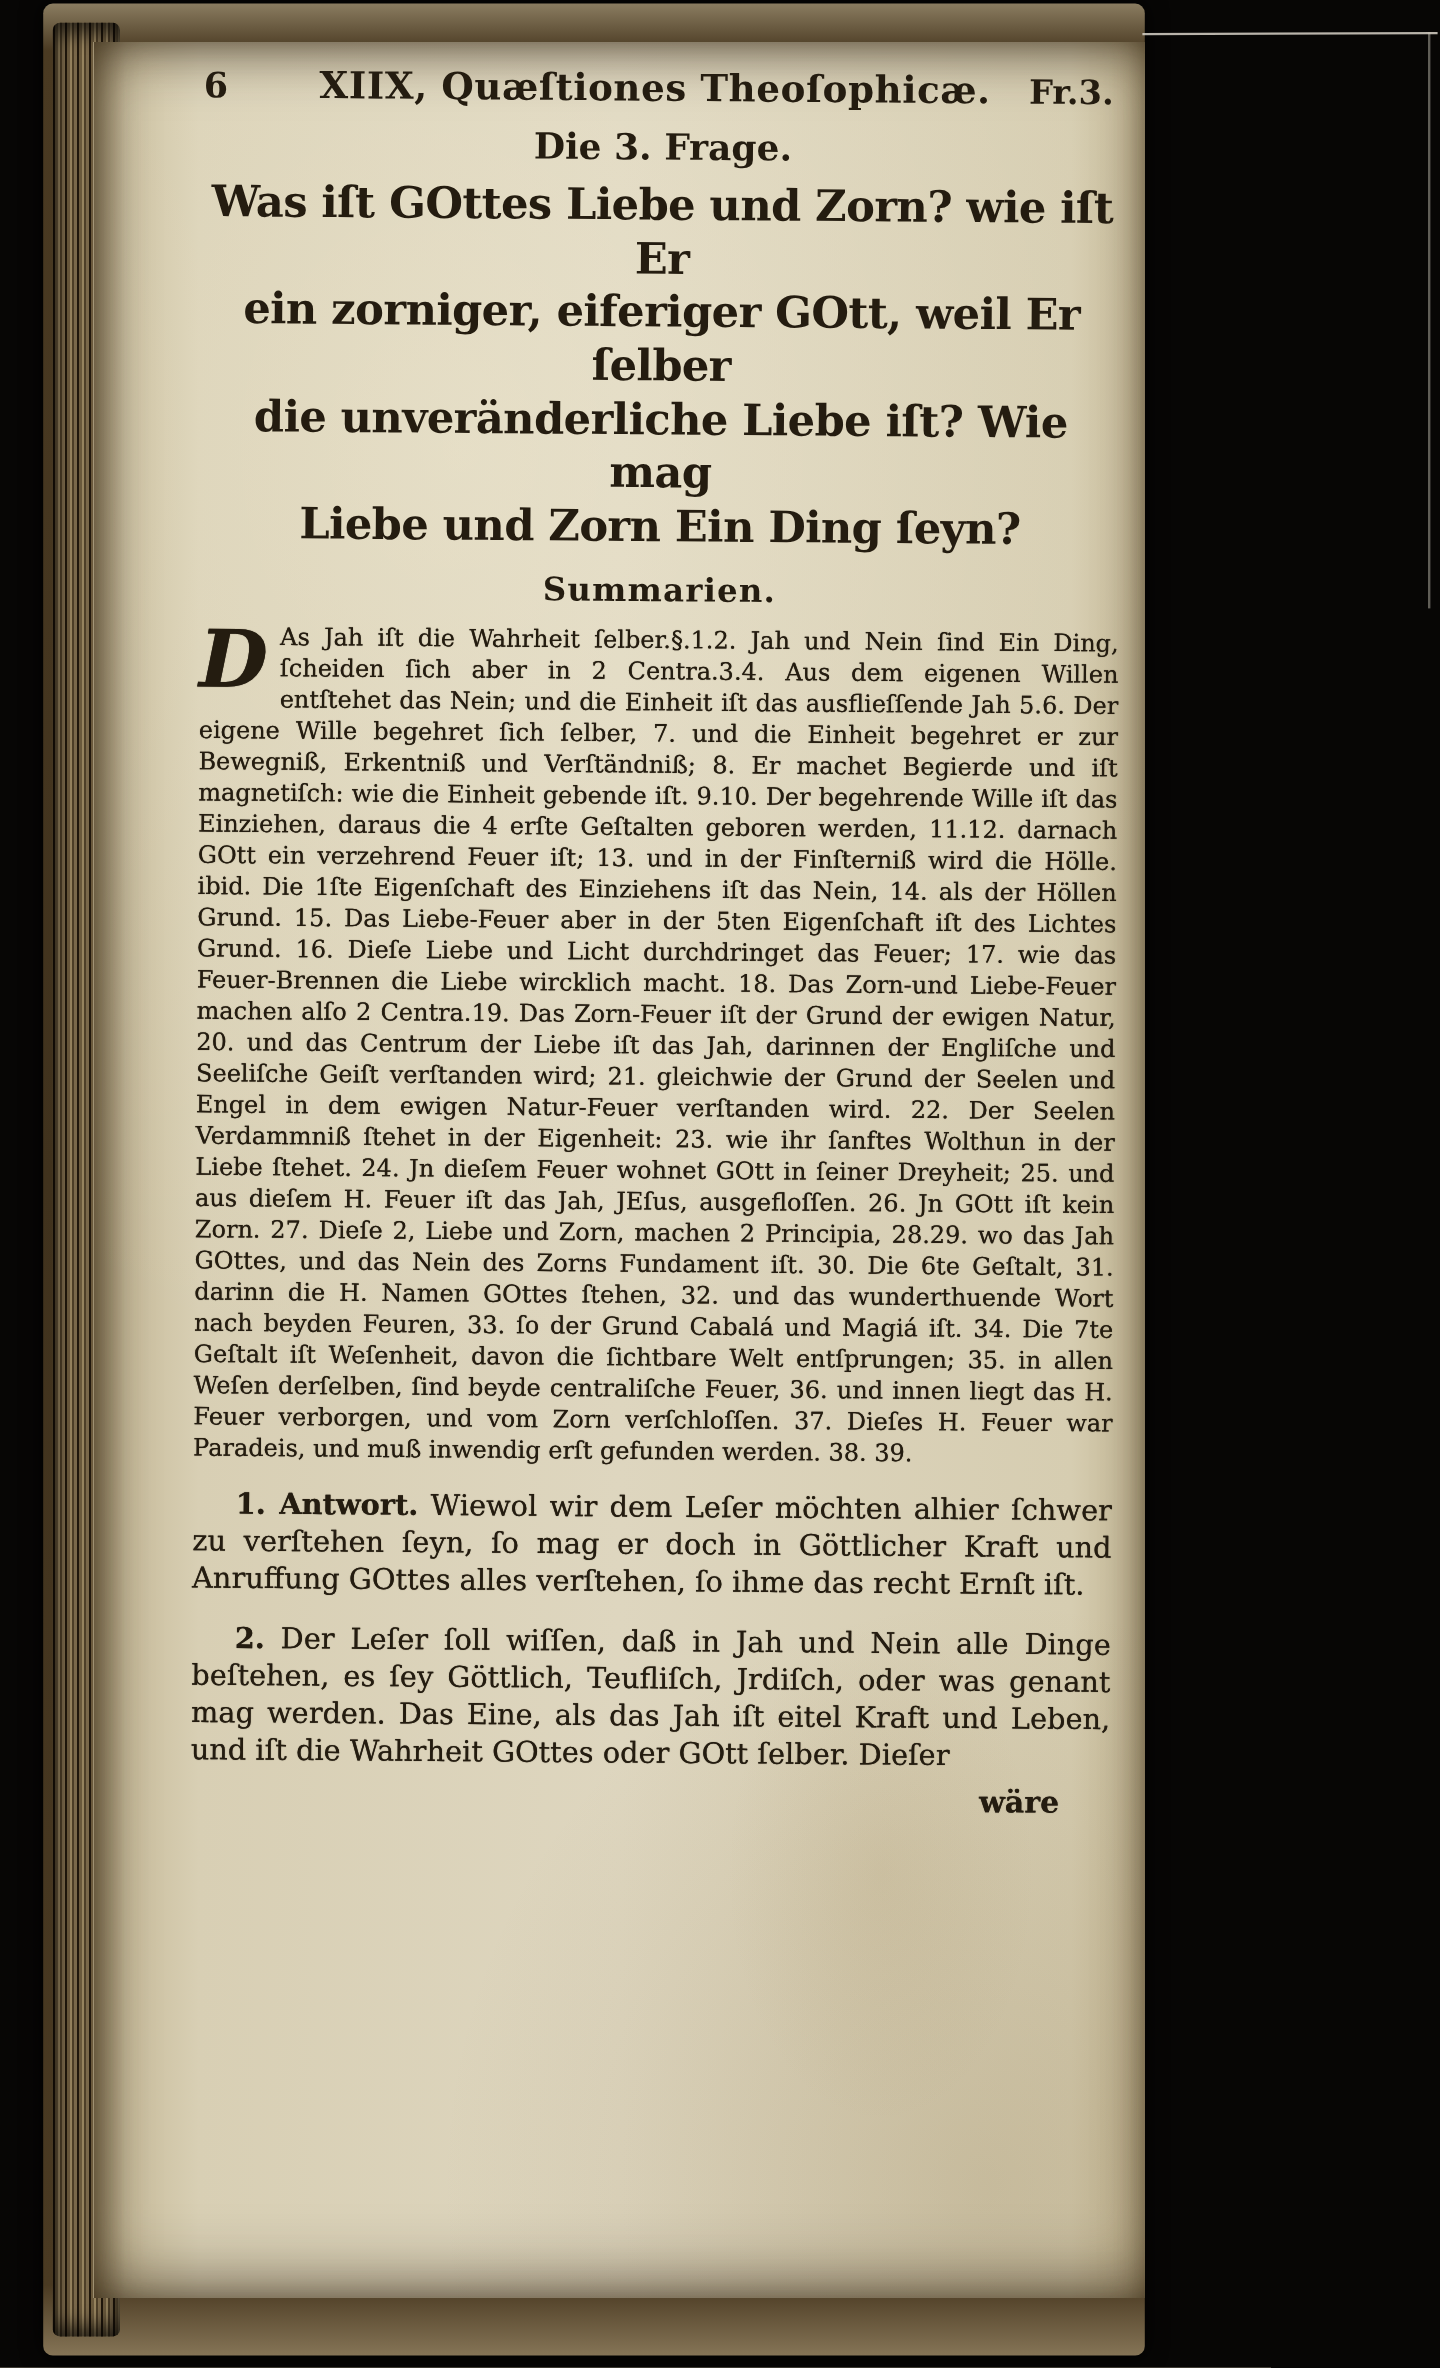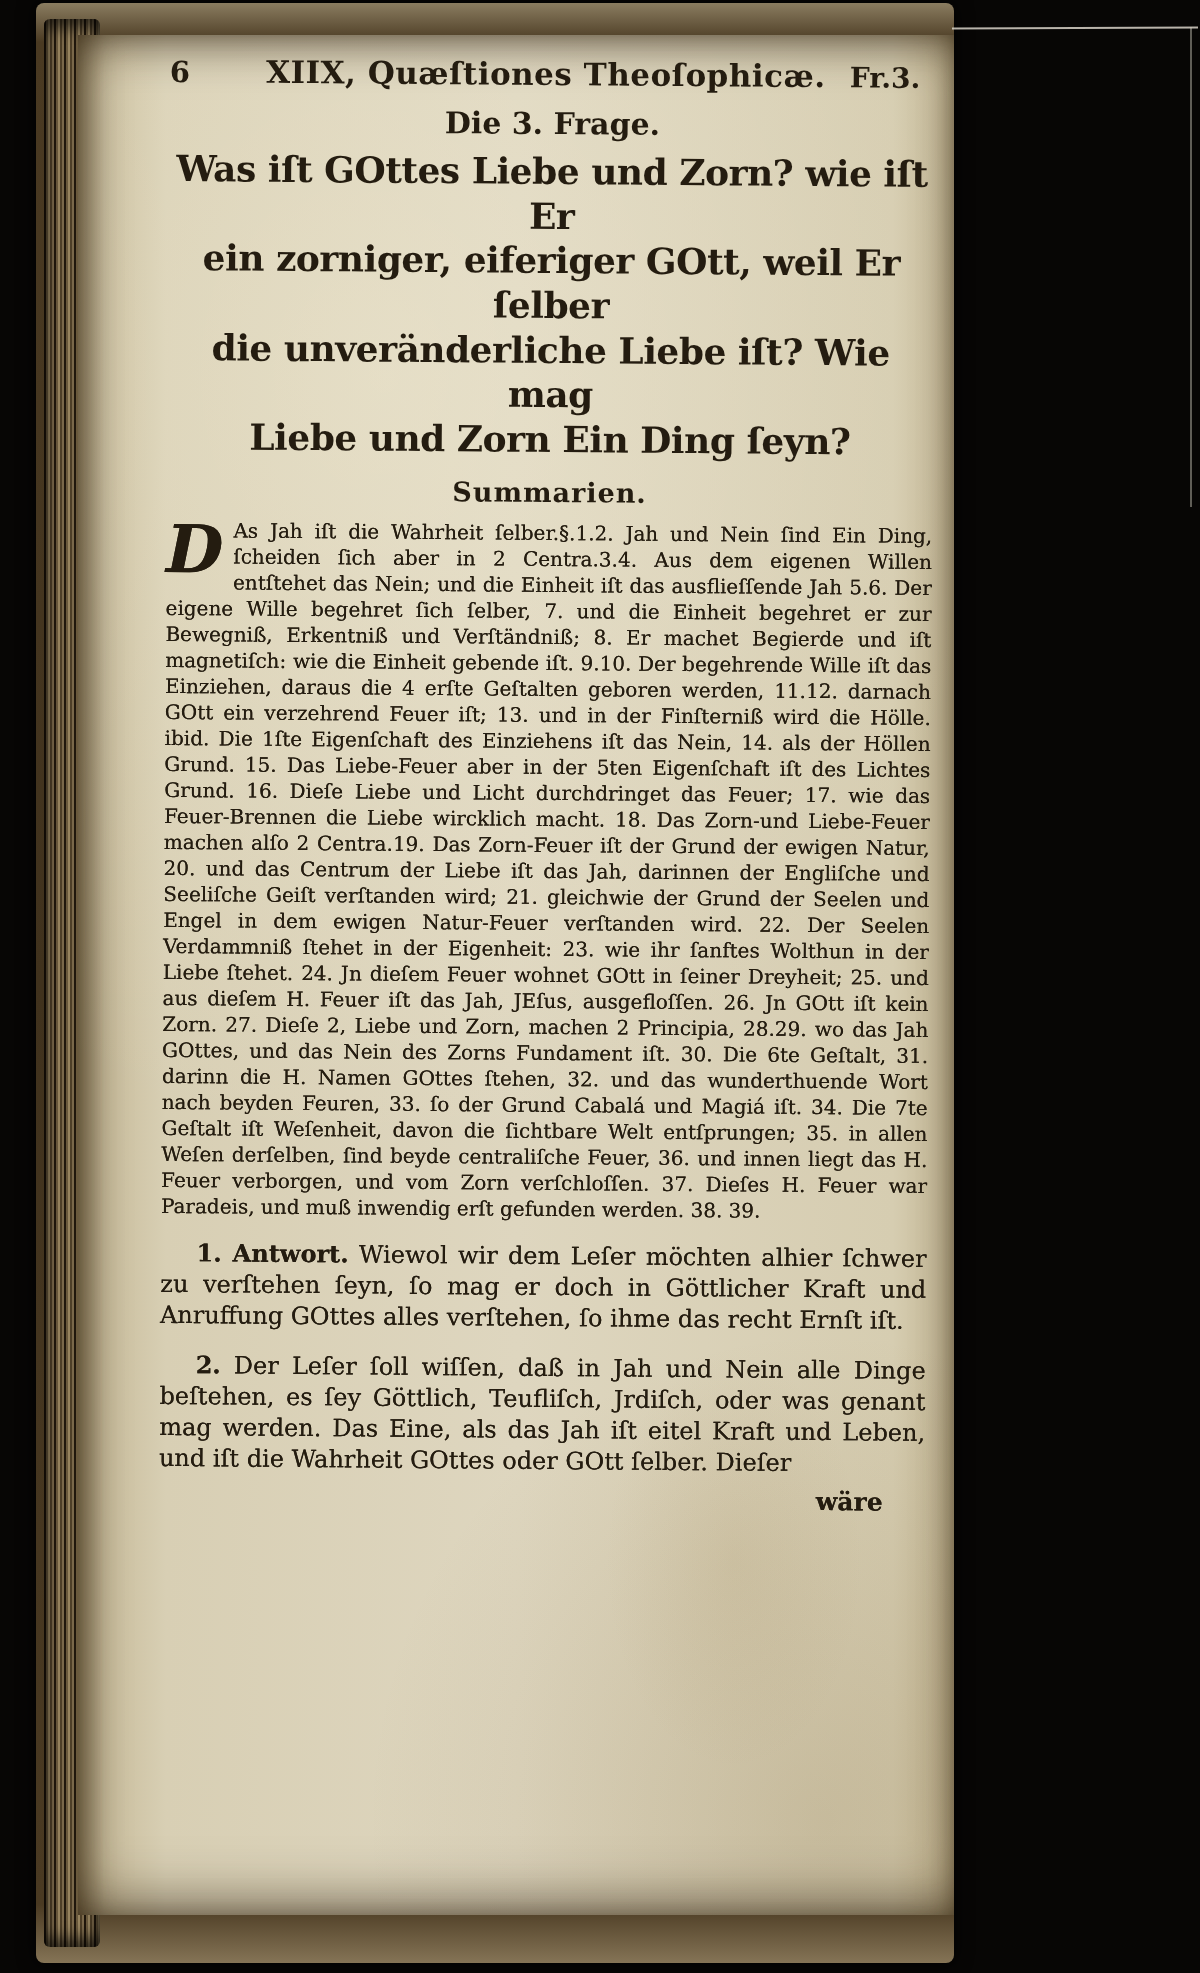--- a/index.html
+++ b/index.html
@@ -49,21 +49,21 @@
   
   .textblock{
     position:absolute;left:92px;top:18px;width:766px;
     transform:rotate(.45deg);transform-origin:top left;
     color:#241c10;
   }
 
   .header{display:flex;align-items:baseline;font-weight:bold;}
   .pagenum{width:72px;font-size:29px;}
   .runtitle{flex:1;text-align:center;font-size:31px;letter-spacing:.5px;}
-  .fragref{width:86px;text-align:left;font-size:28px;}
+  .fragref{width:86px;text-align:center;font-size:28px;}
 
   .frage-label{text-align:center;font-size:30px;font-weight:bold;margin-top:14px;}
   .title{
     text-align:center;font-weight:bold;font-size:36px;line-height:1.24;
     margin-top:8px;letter-spacing:-.5px;
   }
   .summ-head{text-align:center;font-size:27px;font-weight:bold;margin-top:16px;letter-spacing:1px;}
 
   .summary{
     font-size:20px;line-height:26px;text-align:justify;margin:12px 0 0;

